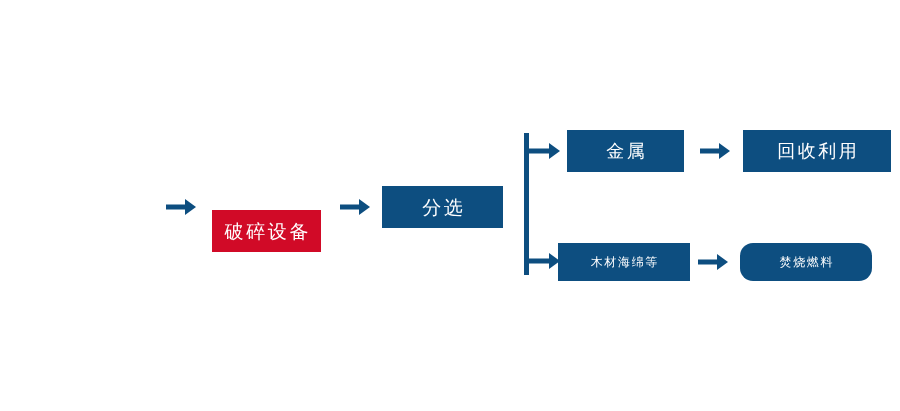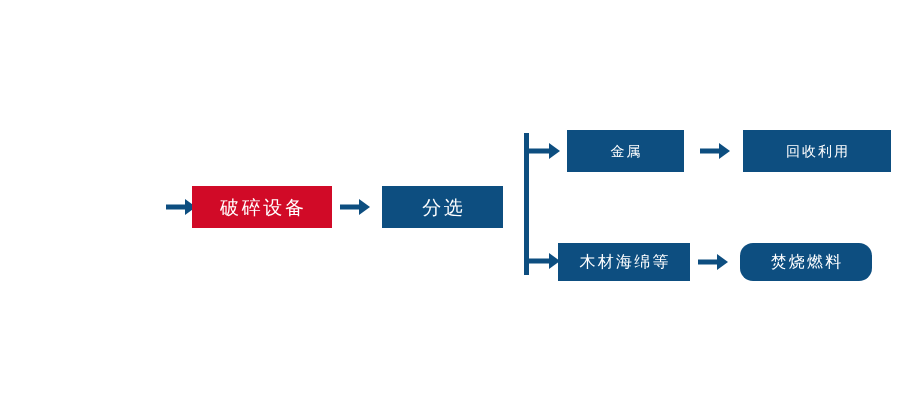--- a/index.html
+++ b/index.html
@@ -37,37 +37,37 @@
   .node-box.fill-navy { background: #0d4e80; }
   .node-box.fill-red  { background: #d10a27; }
 
   
   .row-main {
     top: 186px;
     height: 42px;
     font-size: 19px;
   }
   #node-bulky    { left: 30px;  width: 128px; }
-  #node-crusher  { left: 192px; width: 140px; }
+  #node-crusher  { left: 212px; width: 109px; margin-top: 24px; }
   #node-sorting  { left: 382px; width: 121px; }
 
   
   .row-upper {
     top: 130px;
     height: 42px;
-    font-size: 14px;
+    font-size: 18px;
   }
   #node-metal    { left: 567px; width: 117px; }
   #node-recycle  { left: 743px; width: 148px; }
 
   
   .row-lower {
     top: 243px;
     height: 38px;
-    font-size: 16px;
+    font-size: 12px;
   }
   #node-wood     { left: 558px; width: 132px; }
   #node-fuel     { left: 740px; width: 132px; border-radius: 13px; }
 
   
   .arrow {
     position: absolute;
     height: 22px;
   }
   .arrow .shaft {

